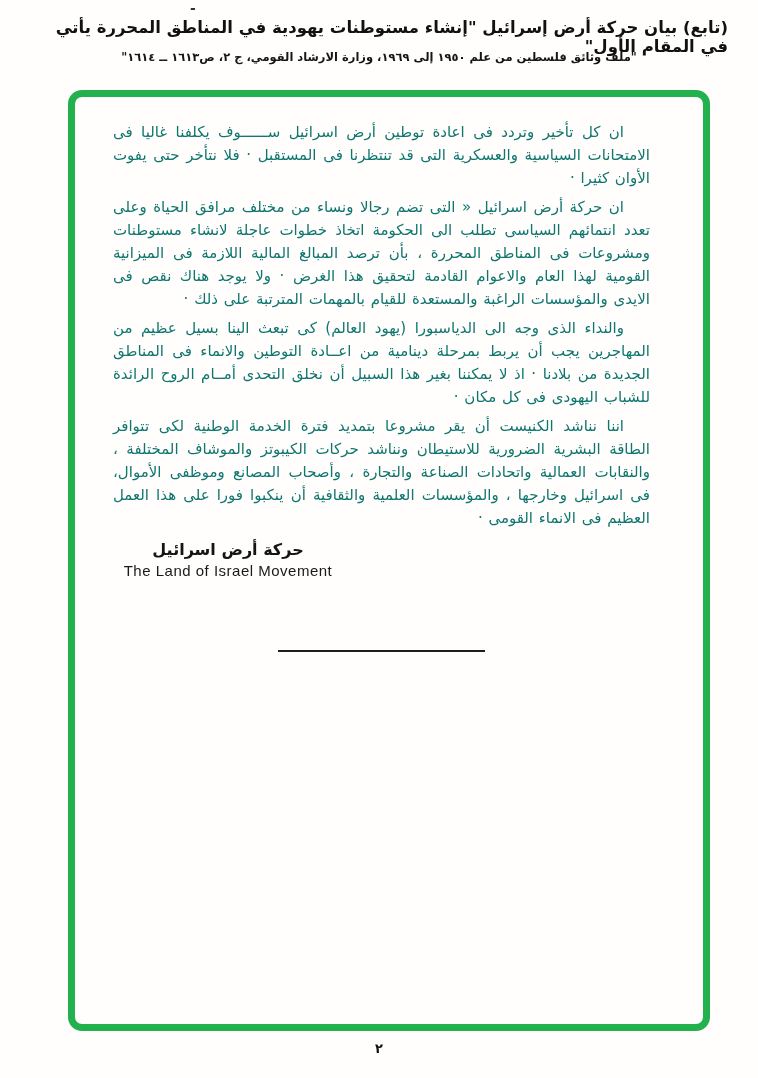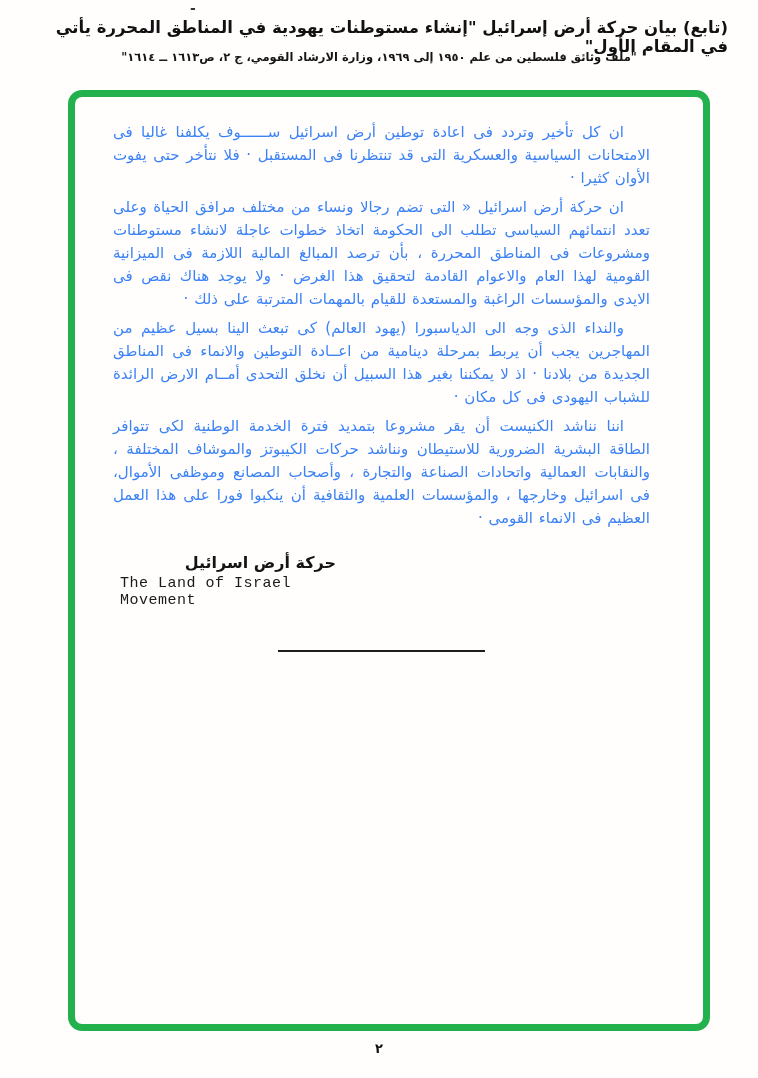--- a/index.html
+++ b/index.html
@@ -57,40 +57,41 @@
     width: 537px;
     direction: rtl;
   }
   .para {
     direction: rtl;
     text-align: justify;
     text-indent: 26px;
     font-size: 15px;
     line-height: 23px;
     margin: 0 0 6px 0;
-    color: #3b82f6;
+    color: #0f766e;
     word-spacing: 1px;
   }
   .para.closing { margin-bottom: 2px; }
 
   
   .signature-block {
     position: absolute;
-    left: 120px; top: 553px;
+    left: 120px; top: 540px;
     width: 216px;
+    text-align: center;
   }
   .sig-arabic {
     direction: rtl;
     font-size: 16px;
     font-weight: bold;
     color: #141414;
     margin-bottom: 3px;
   }
   .sig-english {
-    font-family: Liberation Mono, monospace;
+    font-family: Liberation Sans, sans-serif;
     font-size: 15px;
     color: #1a1a1a;
     letter-spacing: 0.5px;
   }
 
   
   .divider {
     position: absolute;
     left: 278px; top: 650px;
     width: 207px; height: 2px;
@@ -116,21 +117,21 @@
 
   <div class="hdr-title">(تابع) بيان حركة أرض إسرائيل "إنشاء مستوطنات يهودية في المناطق المحررة يأتي في المقام الأول"</div>
 
   <div class="hdr-source">"ملف وثائق فلسطين من علم ١٩٥٠ إلى ١٩٦٩، وزارة الارشاد القومي، ج ٢، ص١٦١٣ ــ ١٦١٤"</div>
 
   <div class="green-frame"></div>
 
   <div class="text-column">
     <p class="para">ان كل تأخير وتردد فى اعادة توطين أرض اسرائيل ســــــوف يكلفنا غاليا فى الامتحانات السياسية والعسكرية التى قد تنتظرنا فى المستقبل · فلا نتأخر حتى يفوت الأوان كثيرا ·</p>
     <p class="para">ان حركة أرض اسرائيل « التى تضم رجالا ونساء من مختلف مرافق الحياة وعلى تعدد انتمائهم السياسى تطلب الى الحكومة اتخاذ خطوات عاجلة لانشاء مستوطنات ومشروعات فى المناطق المحررة ، بأن ترصد المبالغ المالية اللازمة فى الميزانية القومية لهذا العام والاعوام القادمة لتحقيق هذا الغرض · ولا يوجد هناك نقص فى الايدى والمؤسسات الراغبة والمستعدة للقيام بالمهمات المترتبة على ذلك ·</p>
-    <p class="para">والنداء الذى وجه الى الدياسبورا (يهود العالم) كى تبعث الينا بسيل عظيم من المهاجرين يجب أن يربط بمرحلة دينامية من اعــادة التوطين والانماء فى المناطق الجديدة من بلادنا · اذ لا يمكننا بغير هذا السبيل أن نخلق التحدى أمــام الارض الرائدة للشباب اليهودى فى كل مكان ·</p>
+    <p class="para">والنداء الذى وجه الى الدياسبورا (يهود العالم) كى تبعث الينا بسيل عظيم من المهاجرين يجب أن يربط بمرحلة دينامية من اعــادة التوطين والانماء فى المناطق الجديدة من بلادنا · اذ لا يمكننا بغير هذا السبيل أن نخلق التحدى أمــام الروح الرائدة للشباب اليهودى فى كل مكان ·</p>
     <p class="para">اننا نناشد الكنيست أن يقر مشروعا بتمديد فترة الخدمة الوطنية لكى تتوافر الطاقة البشرية الضرورية للاستيطان ونناشد حركات الكيبوتز والموشاف المختلفة ، والنقابات العمالية واتحادات الصناعة والتجارة ، وأصحاب المصانع وموظفى الأموال، فى اسرائيل وخارجها ، والمؤسسات العلمية والثقافية أن ينكبوا فورا على هذا العمل العظيم فى الانماء القومى ·</p>
   </div>
 
   <div class="signature-block">
     <div class="sig-arabic">حركة أرض اسرائيل</div>
     <div class="sig-english">The Land of Israel Movement</div>
   </div>
 
   <div class="divider"></div>
 

